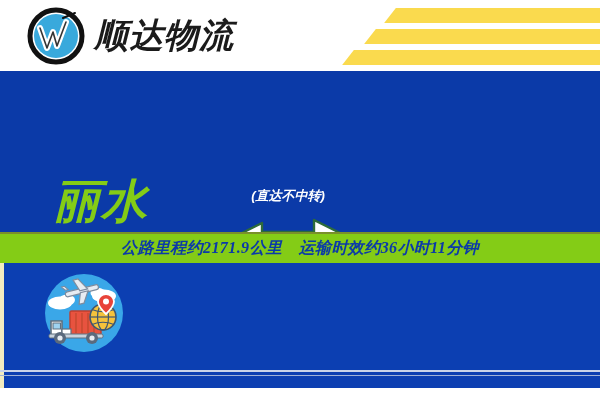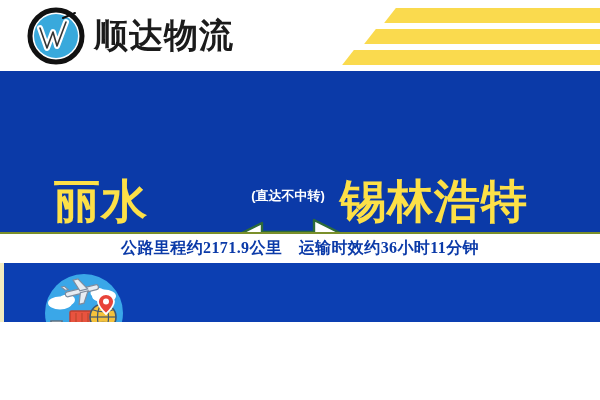--- a/index.html
+++ b/index.html
@@ -3,25 +3,26 @@
 <meta charset="utf-8">
 <style>
   html, body {
     margin: 0;
     padding: 0;
     background: #ffffff;
   }
   #poster {
     position: relative;
     width: 600px;
-    height: 322px;
+    height: 388px;
     overflow: hidden;
     background: #0b3aa8;
     font-family: "Liberation Serif", "DejaVu Serif", serif;
     user-select: none;
+    font-style: italic;
   }
 
   
   .header {
     position: absolute;
     left: 0; top: 0;
     width: 600px; height: 71px;
     background: #ffffff;
   }
   .logo-wrap {
@@ -77,21 +78,21 @@
   
   .banner {
     position: absolute;
     left: 0; top: 71px;
     width: 600px; height: 161px;
     background: #0b3aa8;
   }
   .city {
     position: absolute;
     top: 131px;
-    color: #fde047;
+    color: #84cc16;
     font-size: 46px;
     font-weight: 700;
     letter-spacing: 1px;
     line-height: 1;
     white-space: nowrap;
     transform: translateY(-50%);
   }
   .city.origin { left: 54px; }
   .city.dest   { left: 340px; }
 
@@ -127,21 +128,21 @@
     font-weight: 700;
     white-space: nowrap;
     font-family: "Liberation Sans", "DejaVu Sans", sans-serif;
   }
 
   
   .infoband {
     position: absolute;
     left: 0; top: 232px;
     width: 600px; height: 31px;
-    background: #ffffff;
+    background: #84cc16;
     border-top: 2px solid #7a8f2a;
     box-sizing: border-box;
     display: flex;
     align-items: center;
     justify-content: center;
   }
   .infoband-text {
     color: #0b3aa8;
     font-size: 16px;
     font-weight: 700;
@@ -226,21 +227,20 @@
     <div class="arrow-zone">
       <div class="note-top">(直达不中转)</div>
 
       <svg class="arrow-svg" width="120" height="40" viewBox="0 0 120 40" aria-hidden="true">
         <path d="M2 26 L34 10 L34 19 L86 19 L86 7 L118 23 L86 39 L86 29 L34 29 L34 38 Z" fill="#ffffff" stroke="#2e6b3a" stroke-width="2.4" stroke-linejoin="round"></path>
       </svg>
 
       <div class="note-bottom">【往返运输】</div>
     </div>
 
-    <div class="city dest">锡林浩特</div>
   </div>
 
   <div class="infoband">
     <div class="infoband-text">公路里程约2171.9公里　运输时效约36小时11分钟</div>
   </div>
 
   <div class="bottom">
     <div class="edge-left"></div>
     <div class="hairline h1"></div>
     <div class="hairline h2"></div>

